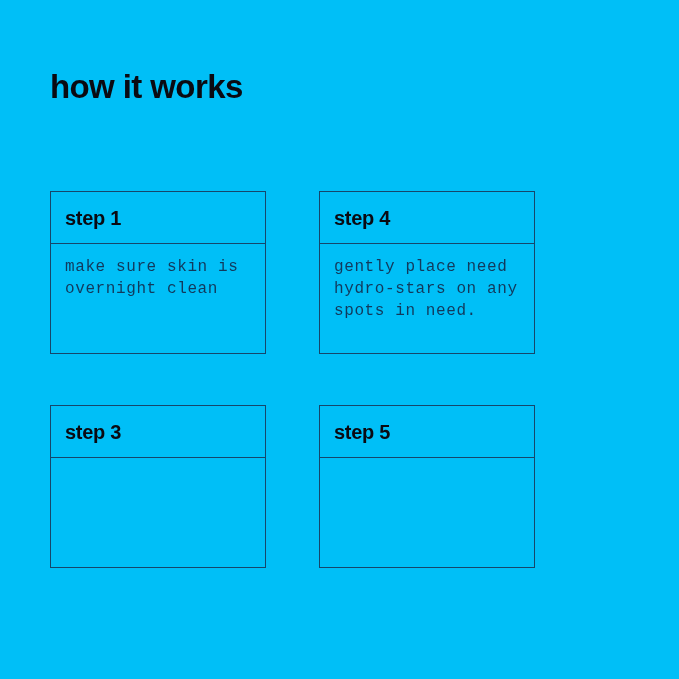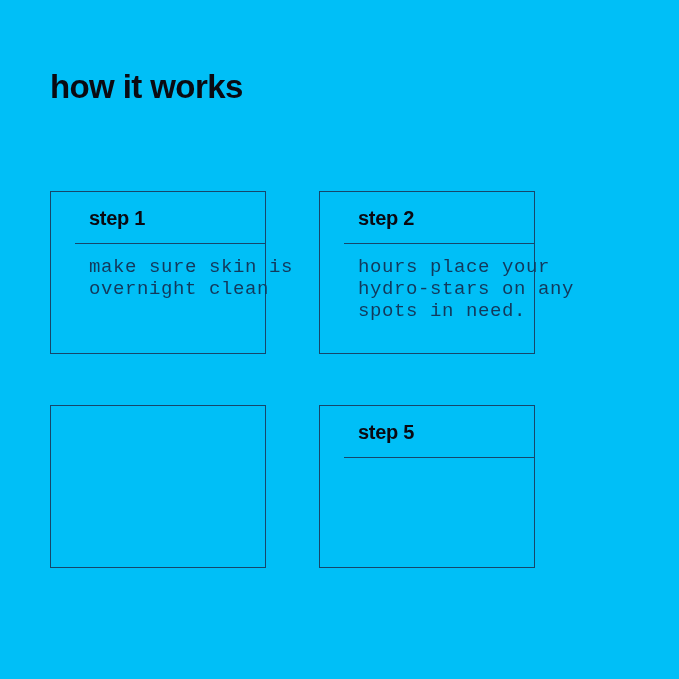--- a/index.html
+++ b/index.html
@@ -43,21 +43,20 @@
     grid-template-rows: 163px 163px;
     column-gap: 53px;
     row-gap: 51px;
   }
   .step-card {
     box-sizing: border-box;
     border: 1px solid #16466b;
     display: flex;
     flex-direction: column;
     background: transparent;
-    padding-left: 24px;
   }
   .step-card-header {
     box-sizing: border-box;
     height: 52px;
     flex: 0 0 52px;
     border-bottom: 1px solid #16466b;
     display: flex;
     align-items: center;
     padding-left: 14px;
   }
@@ -69,21 +68,21 @@
     letter-spacing: -0.3px;
     color: #0a0a12;
     white-space: nowrap;
   }
   .step-card-body {
     flex: 1 1 auto;
     padding: 13px 10px 8px 14px;
   }
   .step-card-body-line {
     font-family: "Liberation Mono", "DejaVu Sans Mono", monospace;
-    font-size: 19px;
+    font-size: 16px;
     line-height: 21.8px;
     letter-spacing: 0.6px;
     color: #12395c;
     white-space: pre;
   }
 </style>
 </head>
 <body>
 
 <div id="page">
@@ -97,30 +96,33 @@
         <span class="step-card-header-label">step 1</span>
       </div>
       <div class="step-card-body">
         <div class="step-card-body-line">make sure skin is</div>
         <div class="step-card-body-line">overnight clean</div>
       </div>
     </div>
 
     <div class="step-card">
       <div class="step-card-header">
-        <span class="step-card-header-label">step 2</span>
+        <span class="step-card-header-label">step 4</span>
       </div>
       <div class="step-card-body">
-        <div class="step-card-body-line">hours place your</div>
+        <div class="step-card-body-line">gently place need</div>
         <div class="step-card-body-line">hydro-stars on any</div>
         <div class="step-card-body-line">spots in need.</div>
       </div>
     </div>
 
     <div class="step-card">
+      <div class="step-card-header">
+        <span class="step-card-header-label">step 3</span>
+      </div>
     </div>
 
     <div class="step-card">
       <div class="step-card-header">
         <span class="step-card-header-label">step 5</span>
       </div>
     </div>
 
   </div>
 </div>

